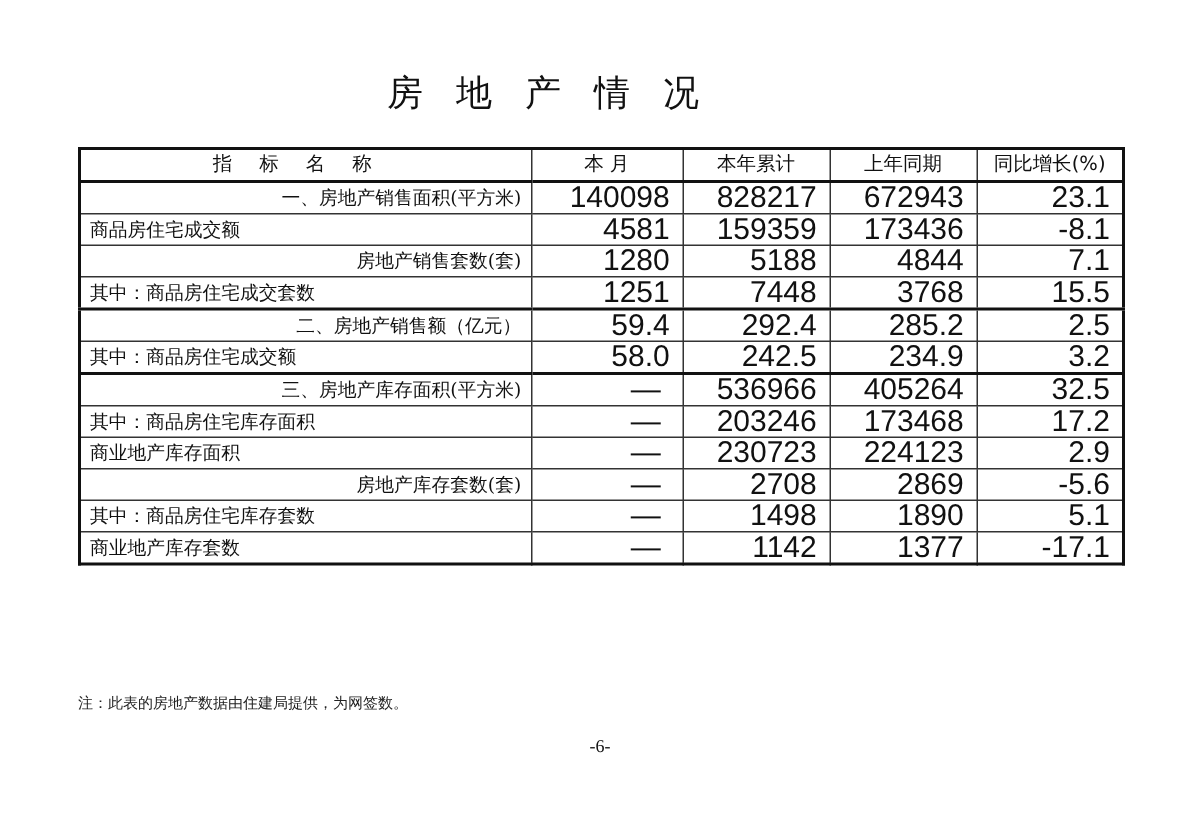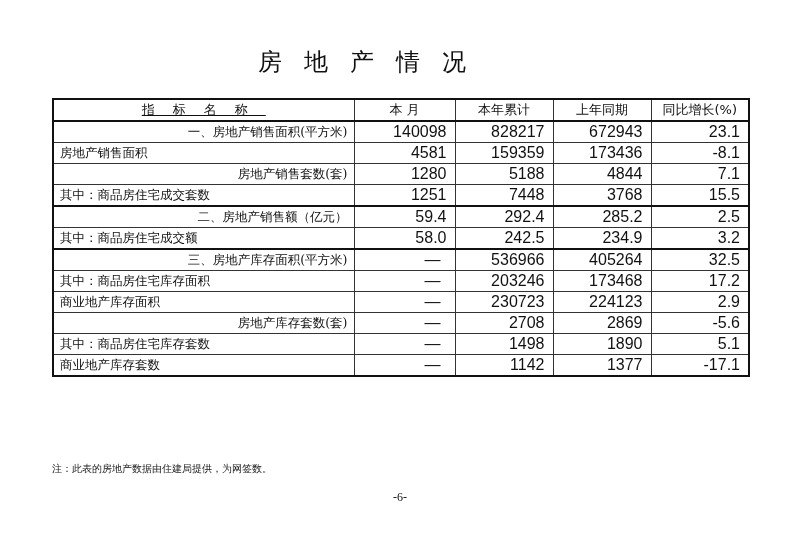--- a/index.html
+++ b/index.html
@@ -11,22 +11,22 @@
   table.report { position: absolute; left: 52px; top: 98px; border-collapse: collapse;
                  border: 2px solid #111; table-layout: fixed; width: 696px; }
   table.report col.c0 { width: 301px; }
   table.report col.c1 { width: 101px; }
   table.report col.c2 { width: 98px; }
   table.report col.c3 { width: 98px; }
   table.report col.c4 { width: 98px; }
   table.report td, table.report th { border: 1px solid #333; height: 20px; padding: 0 6px;
          font-size: 13px; line-height: 20px; font-weight: normal; white-space: nowrap; overflow: hidden; }
   table.report th { text-align: center; font-family: "DejaVu Sans", sans-serif; font-size: 13px; }
-  table.report th.name-head { letter-spacing: 18px; text-decoration: underline; }
-  table.report td.num { text-align: right; font-family: "Liberation Sans", sans-serif; font-size: 16px; padding-right: 8px; }
+  table.report th.name-head { letter-spacing: 18px; }
+  table.report td.num { text-align: right; font-family: "Liberation Sans", sans-serif; font-size: 20px; padding-right: 8px; }
   table.report td.dash { text-align: right; padding-right: 14px; }
   table.report td.name { font-family: "DejaVu Serif", serif; font-size: 12.5px; }
   td.lvl0 { text-align: right; font-weight: bold; padding-left: 4px; }
   td.lvl1 { text-align: right; padding-left: 36px; }
   td.sub1 { text-align: left; padding-left: 58px; }
   td.sub2 { text-align: left; padding-left: 100px; }
   tr.section td { border-top: 2px solid #111; }
   .note { position: absolute; left: 52px; top: 462px; font-size: 10px;
           font-family: Liberation Mono, monospace; color: #222; }
   .page-num { position: absolute; left: 0; width: 800px; top: 490px; text-align: center;
@@ -56,21 +56,21 @@
   </thead>
   <tbody>
     <tr class="section">
       <td class="name lvl0">一、房地产销售面积(平方米)</td>
       <td class="num">140098</td>
       <td class="num">828217</td>
       <td class="num">672943</td>
       <td class="num">23.1</td>
     </tr>
     <tr>
-      <td class="name sub2">房地产销售面积</td>
+      <td class="name sub2">商品房住宅成交额</td>
       <td class="num">4581</td>
       <td class="num">159359</td>
       <td class="num">173436</td>
       <td class="num">-8.1</td>
     </tr>
     <tr>
       <td class="name lvl1">房地产销售套数(套)</td>
       <td class="num">1280</td>
       <td class="num">5188</td>
       <td class="num">4844</td>

